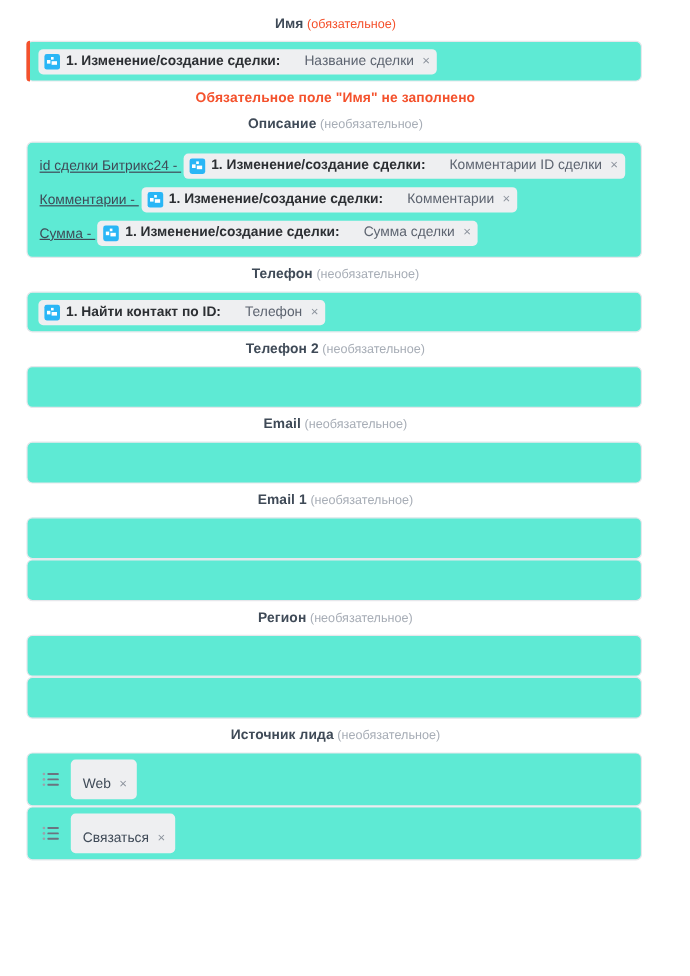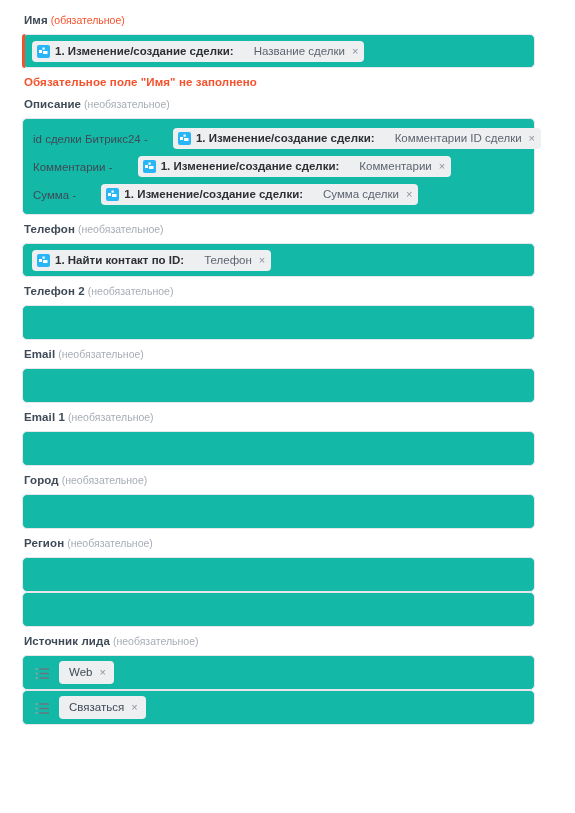--- a/index.html
+++ b/index.html
@@ -11,20 +11,21 @@
     width: 575px;
     height: 813px;
     font-family: "Liberation Sans", sans-serif;
     color: #2c2f33;
     overflow: hidden;
   }
   .form {
     padding: 6px 22px 0 22px;
     box-sizing: border-box;
     width: 557px;
+    text-align: center;
   }
   .field { margin-bottom: 0; }
 
   .label-row {
     font-size: 11.5px;
     line-height: 15px;
     padding: 7px 0 6px 2px;
     white-space: nowrap;
   }
   .label-name {
@@ -38,21 +39,21 @@
     font-size: 10.5px;
     margin-left: 3px;
   }
   .label-hint.required {
     color: #f4512c;
   }
 
   .input-box {
     border: 1px solid #e6e7eb;
     border-radius: 5px;
-    background: #14b8a6;
+    background: #5eead4;
     min-height: 34px;
     box-sizing: border-box;
     display: flex;
     align-items: center;
     padding: 5px 9px;
     position: relative;
   }
   .input-box.empty { min-height: 35px; }
   .input-box.multi {
     display: block;
@@ -115,21 +116,21 @@
     color: #8b929c;
     font-size: 11px;
     margin-left: 7px;
     cursor: pointer;
     line-height: 1;
   }
 
   
   .chip.plain {
     background: #eeeff1;
-    padding: 4px 8px 4px 10px;
+    padding: 14px 8px 4px 10px;
     border-radius: 4px;
     margin-left: 9px;
   }
   .chip.plain .chip-text {
     color: #3f4a57;
     font-weight: 400;
     font-size: 11.5px;
   }
 
   .list-icon {
@@ -145,21 +146,22 @@
     align-items: center;
     flex-wrap: nowrap;
     margin-bottom: 7px;
     font-size: 11.5px;
     line-height: 16px;
   }
   .desc-line:last-child { margin-bottom: 0; }
   .desc-text {
     color: #3f4a57;
     white-space: pre;
-    margin-right: 22px;
+    margin-right: 2px;
+    text-decoration: underline;
   }
 </style>
 </head>
 <body>
 
 <div class="form">
 
   <div class="field">
     <div class="label-row">
       <span class="label-name">Имя</span><span class="label-hint required">(обязательное)</span>
@@ -269,23 +271,20 @@
   </div>
 
   <div class="field">
     <div class="label-row">
       <span class="label-name">Email 1</span><span class="label-hint">(необязательное)</span>
     </div>
     <div class="input-box empty"></div>
   </div>
 
   <div class="field">
-    <div class="label-row">
-      <span class="label-name">Город</span><span class="label-hint">(необязательное)</span>
-    </div>
     <div class="input-box empty"></div>
   </div>
 
   <div class="field">
     <div class="label-row">
       <span class="label-name">Регион</span><span class="label-hint">(необязательное)</span>
     </div>
     <div class="input-box empty"></div>
   </div>
 

